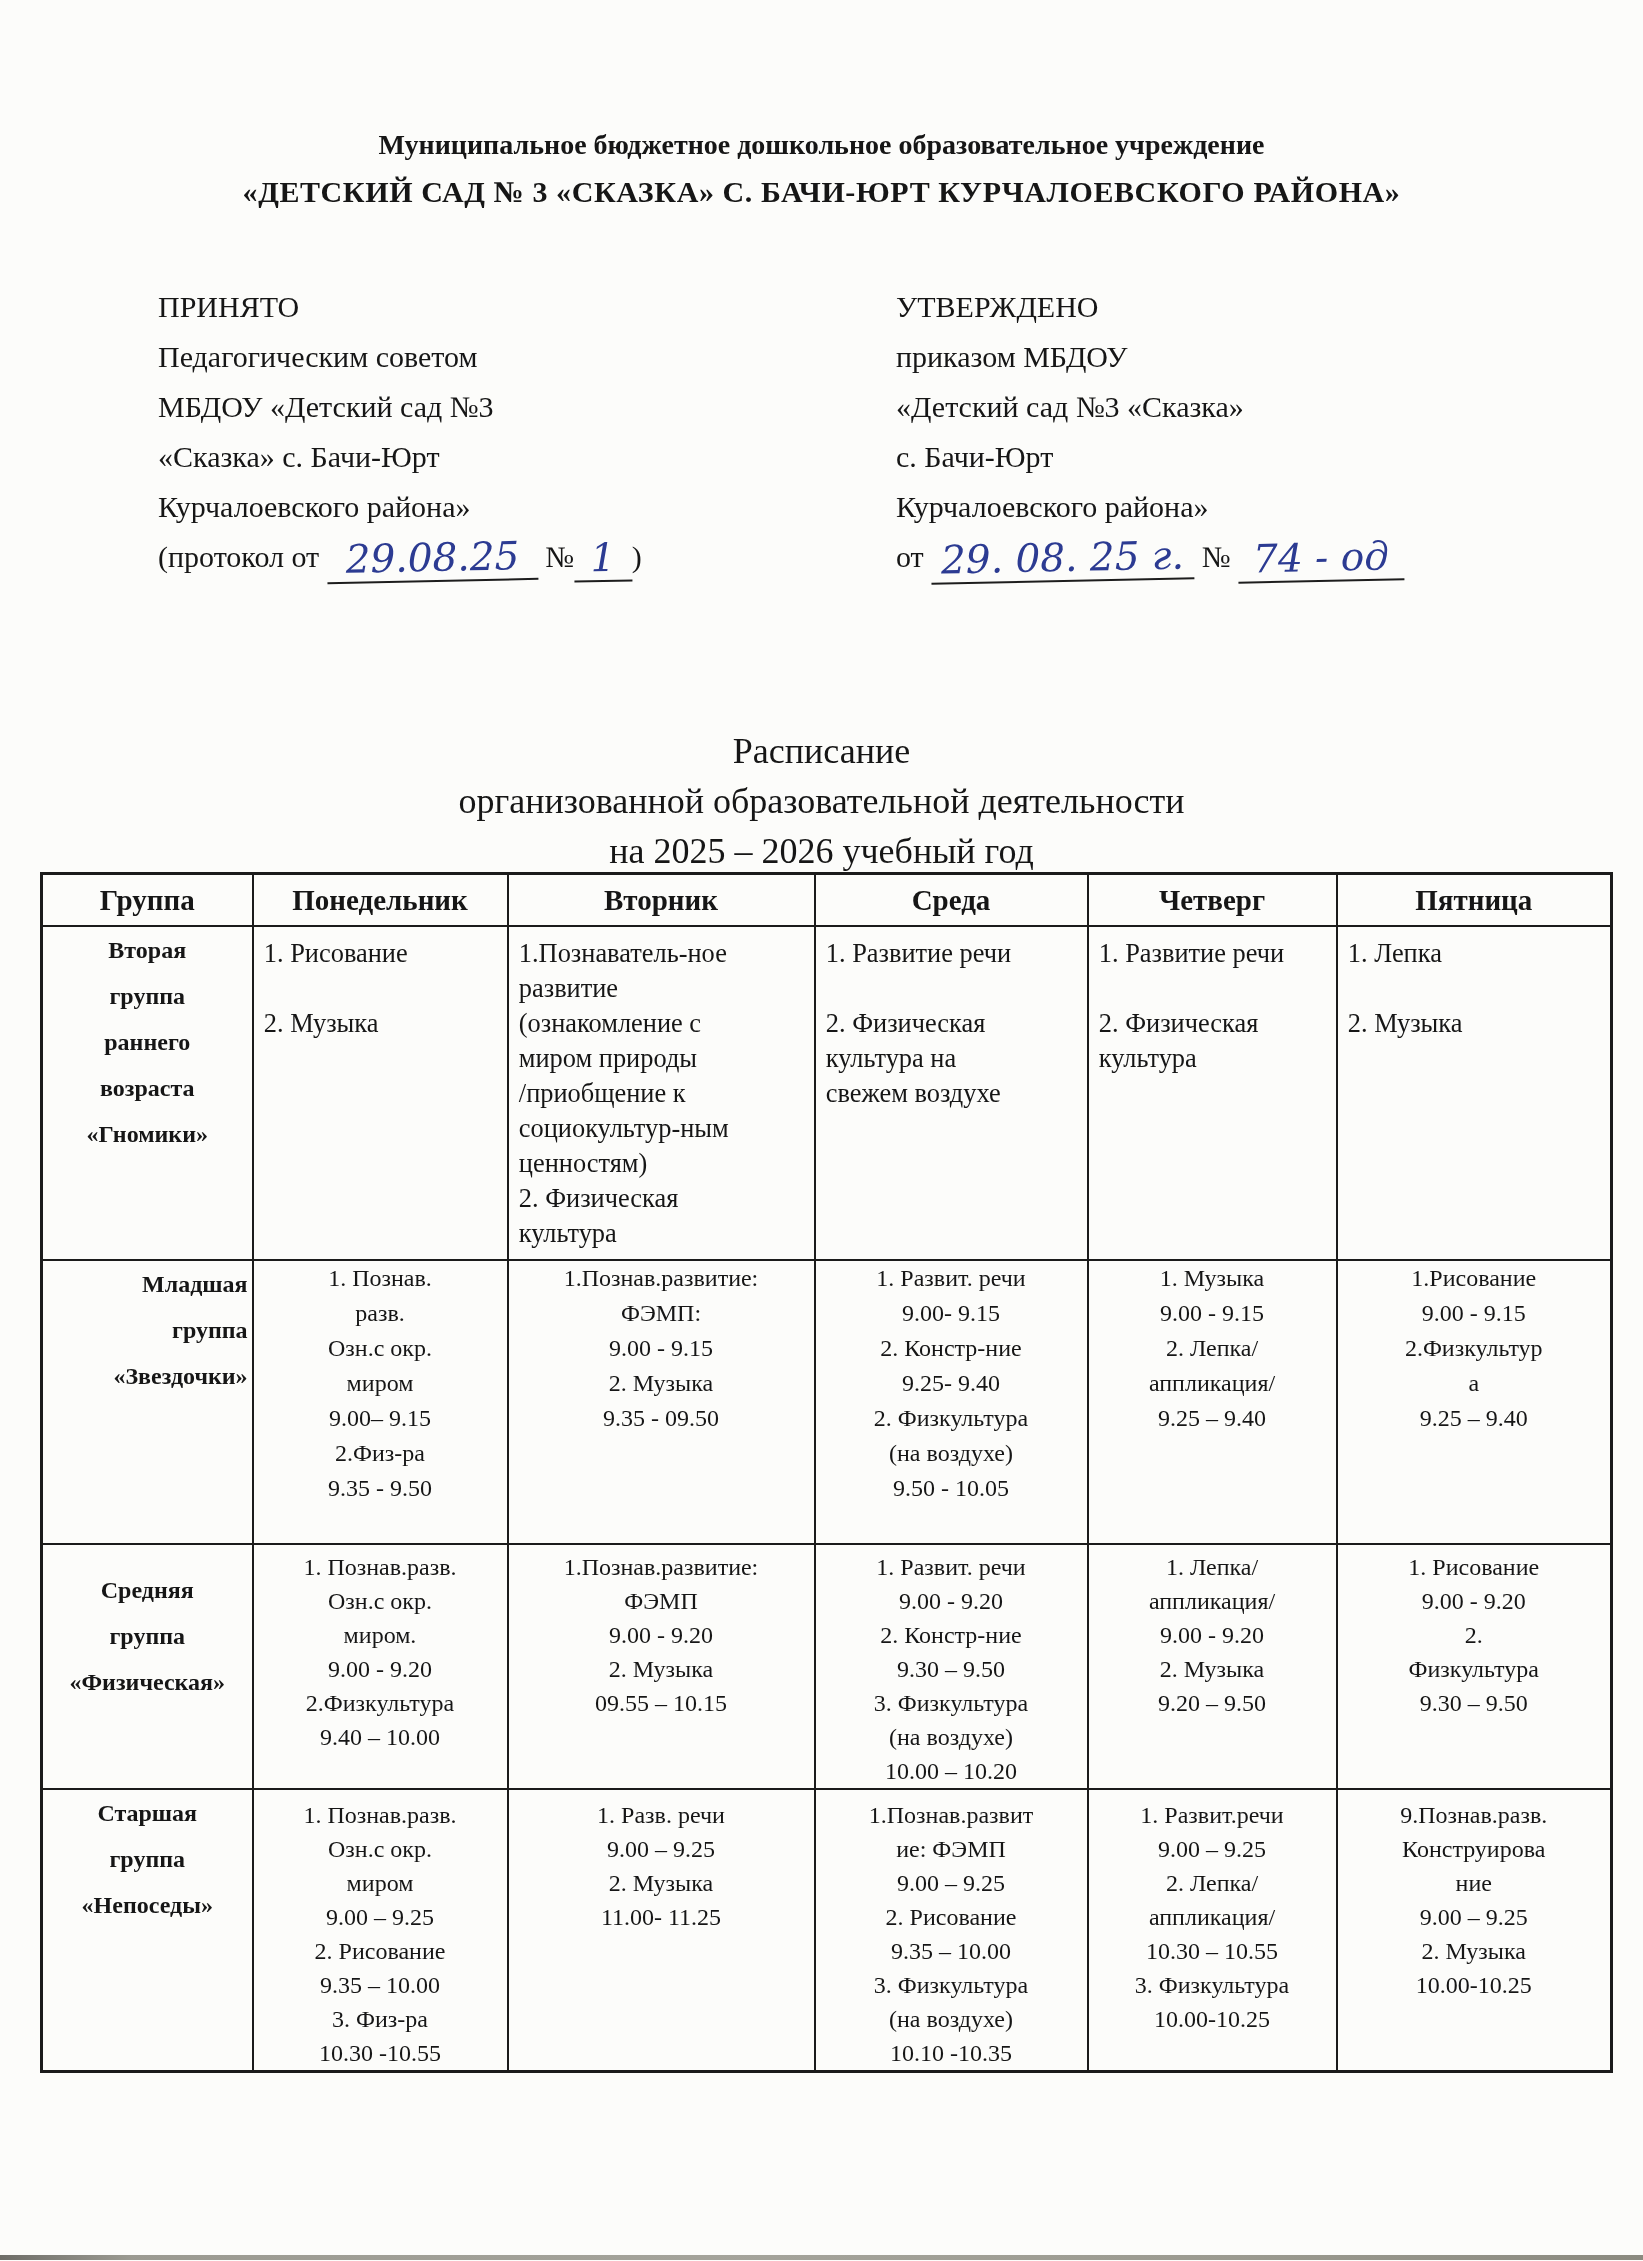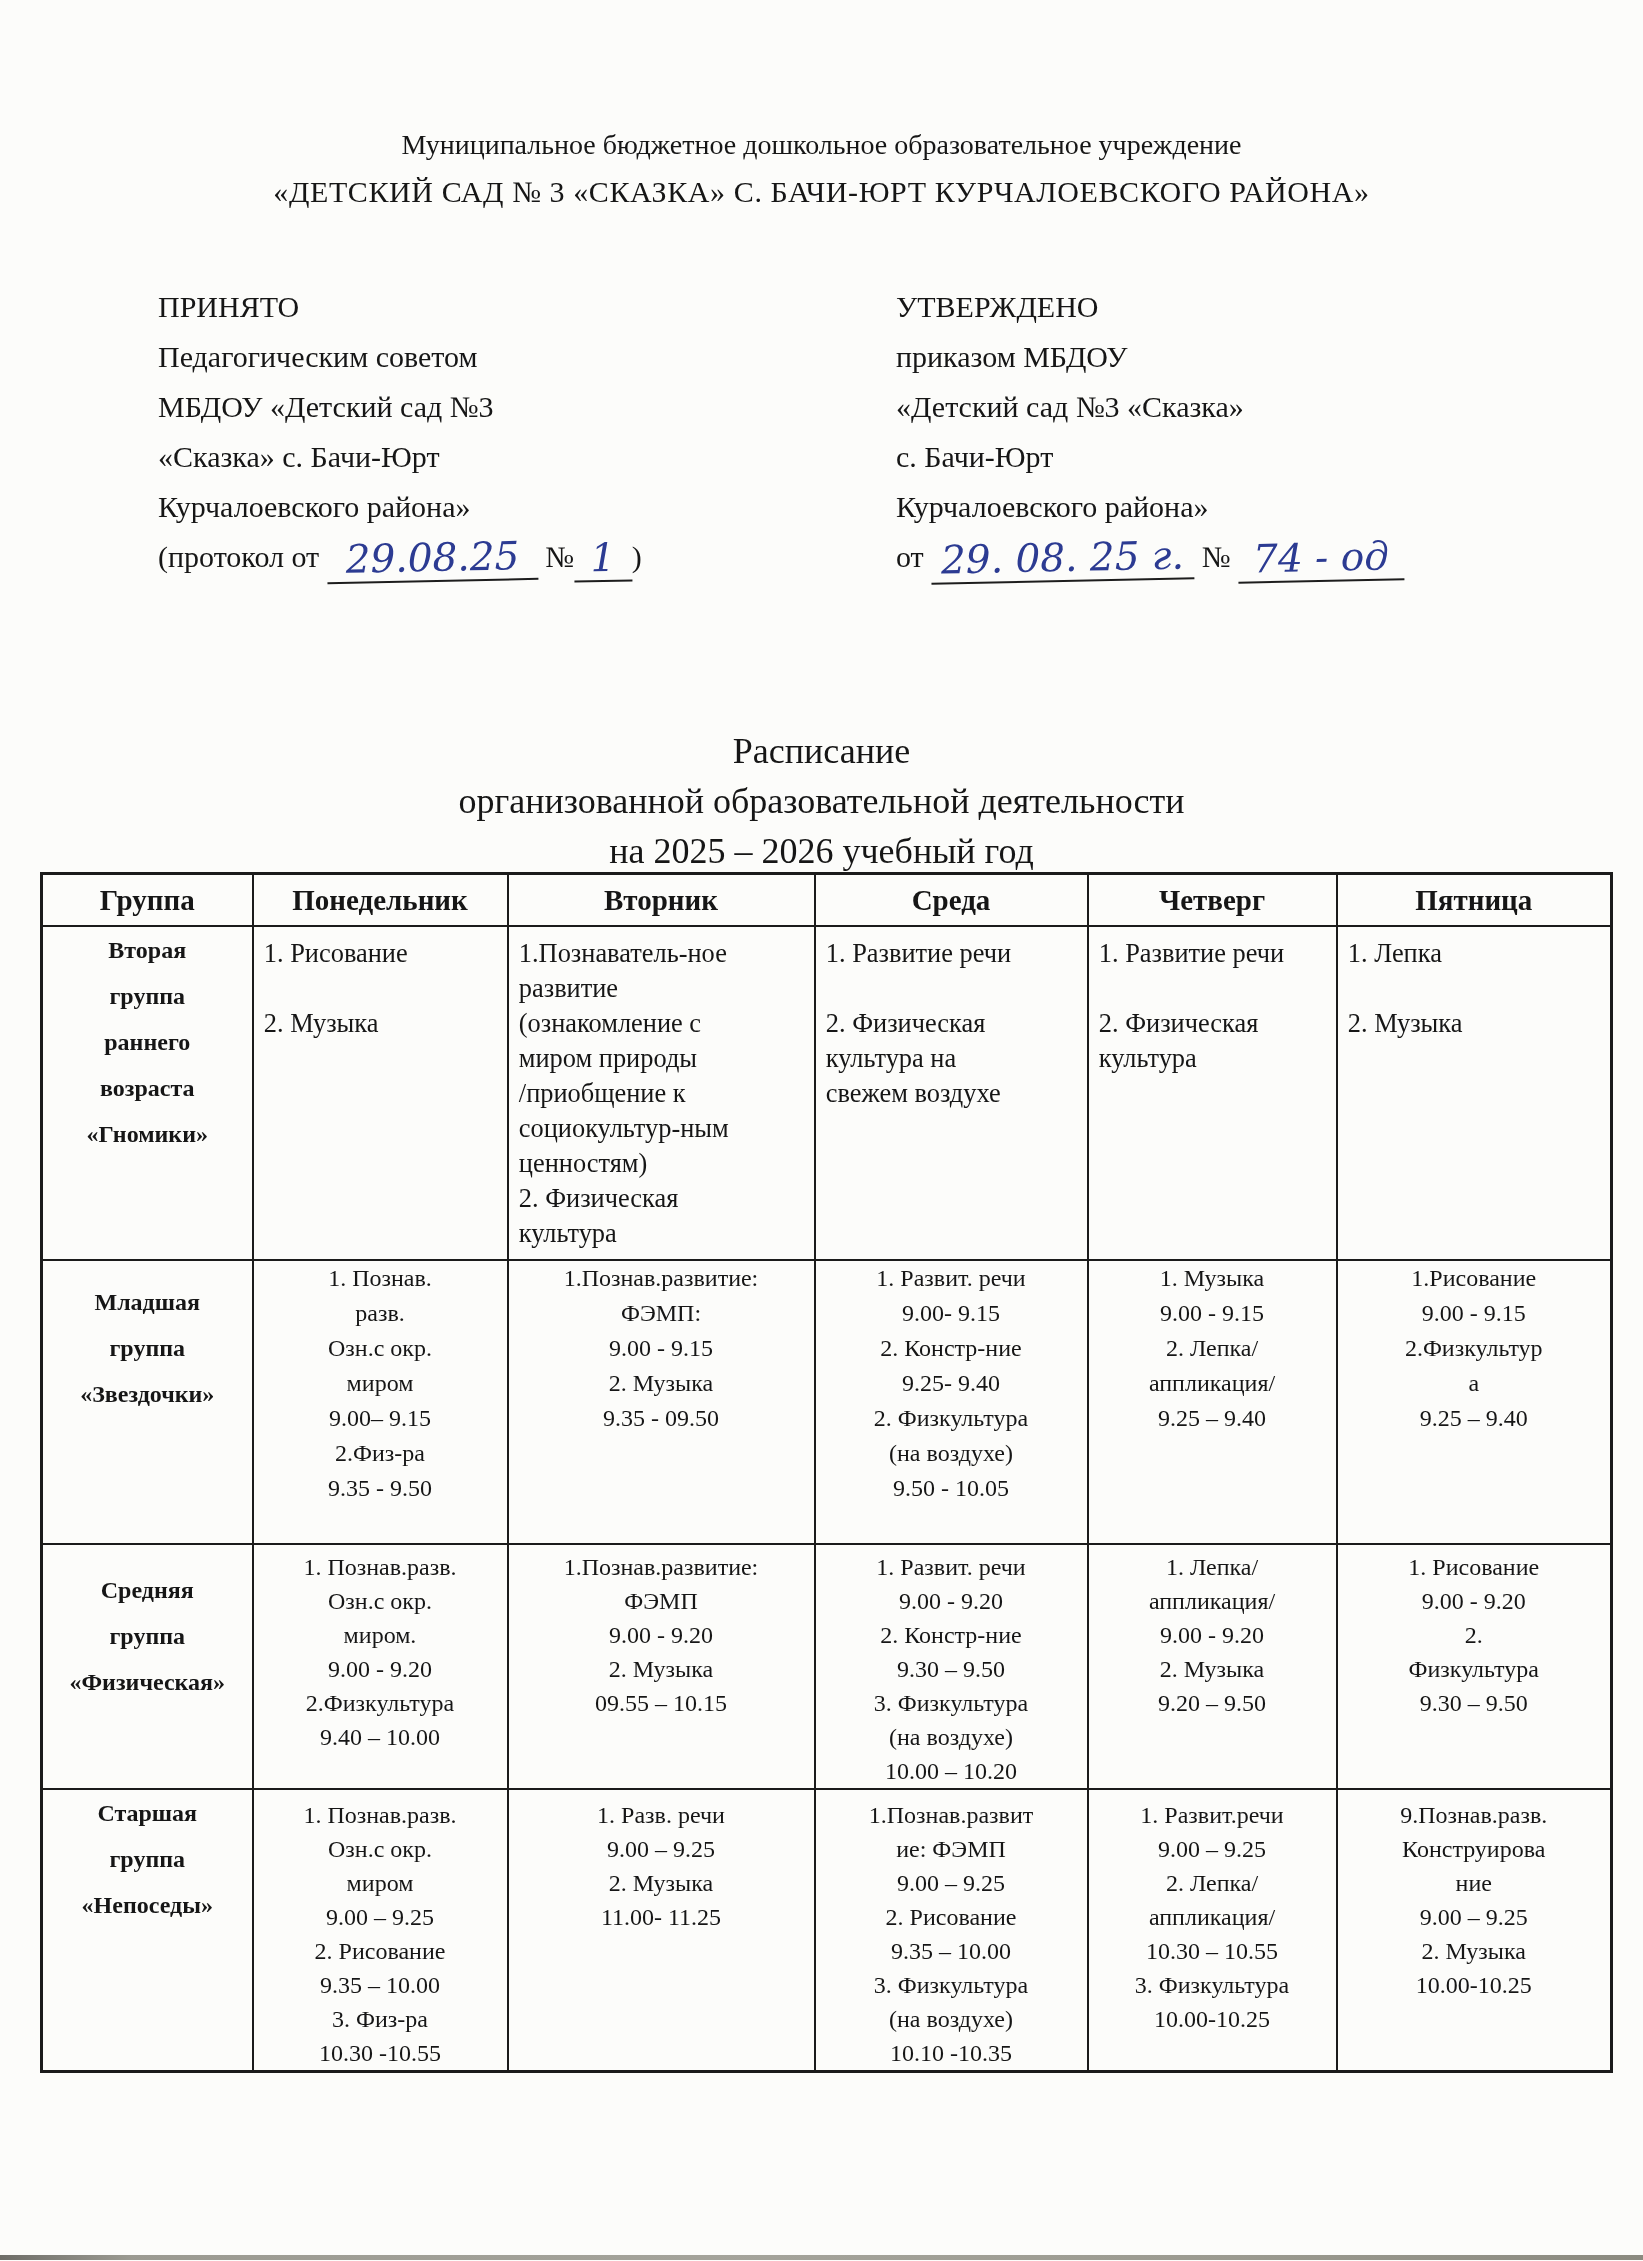--- a/index.html
+++ b/index.html
@@ -6,21 +6,21 @@
   .page{
     position:relative;
     width:1643px;height:2261px;
     margin:0 auto;
     background:#fcfcfa;
     overflow:hidden;
     font-family:"Liberation Serif", serif;
     color:#161616;
   }
   
-  .doc-header{position:absolute;top:122px;left:0;width:100%;text-align:center;font-weight:normal;}
+  .doc-header{position:absolute;top:122px;left:0;width:100%;text-align:center;font-weight:bold;}
   .doc-header .l1{font-size:28px;line-height:46px;}
   .doc-header .l2{font-size:30px;line-height:48px;letter-spacing:0.6px;}
 
   
   .block{position:absolute;top:282px;font-size:30px;line-height:50px;white-space:nowrap;}
   .block-accepted{left:158px;}
   .block-approved{left:896px;}
   .hand{
     font-family:"DejaVu Serif", serif;
     font-style:italic;
@@ -61,21 +61,21 @@
   td.day .ln{line-height:35px;min-height:35px;}
 
   tr.r0{height:334px;} tr.r1{height:284px;} tr.r2{height:245px;} tr.r3{height:275px;}
   tr.r0 td.day{text-align:left;padding-top:9px;padding-left:10.3px;font-size:26.4px;}
   tr.r1 td.day{text-align:center;}
   tr.r2 td.day{text-align:center;padding-top:5.2px;}
   tr.r2 td.day .ln{line-height:34px;min-height:34px;}
   tr.r2 td.group-cell{padding-top:22px;}
   tr.r3 td.day{text-align:center;padding-top:7.7px;}
   tr.r3 td.day .ln{line-height:34px;min-height:34px;}
-  tr.r1 td.group-cell{padding-top:18px;}
+  tr.r1 td.group-cell{text-align:right;}
 
   
   .scan-edge{
     position:absolute;left:0;bottom:1.3px;width:100%;height:4.5px;
     background:linear-gradient(to right,#55544e 0%,#8a897f 8%,#95948a 45%,#8a897d 75%,#77766a 100%);
     opacity:.85;
   }
 </style>
 </head>
 <body>

